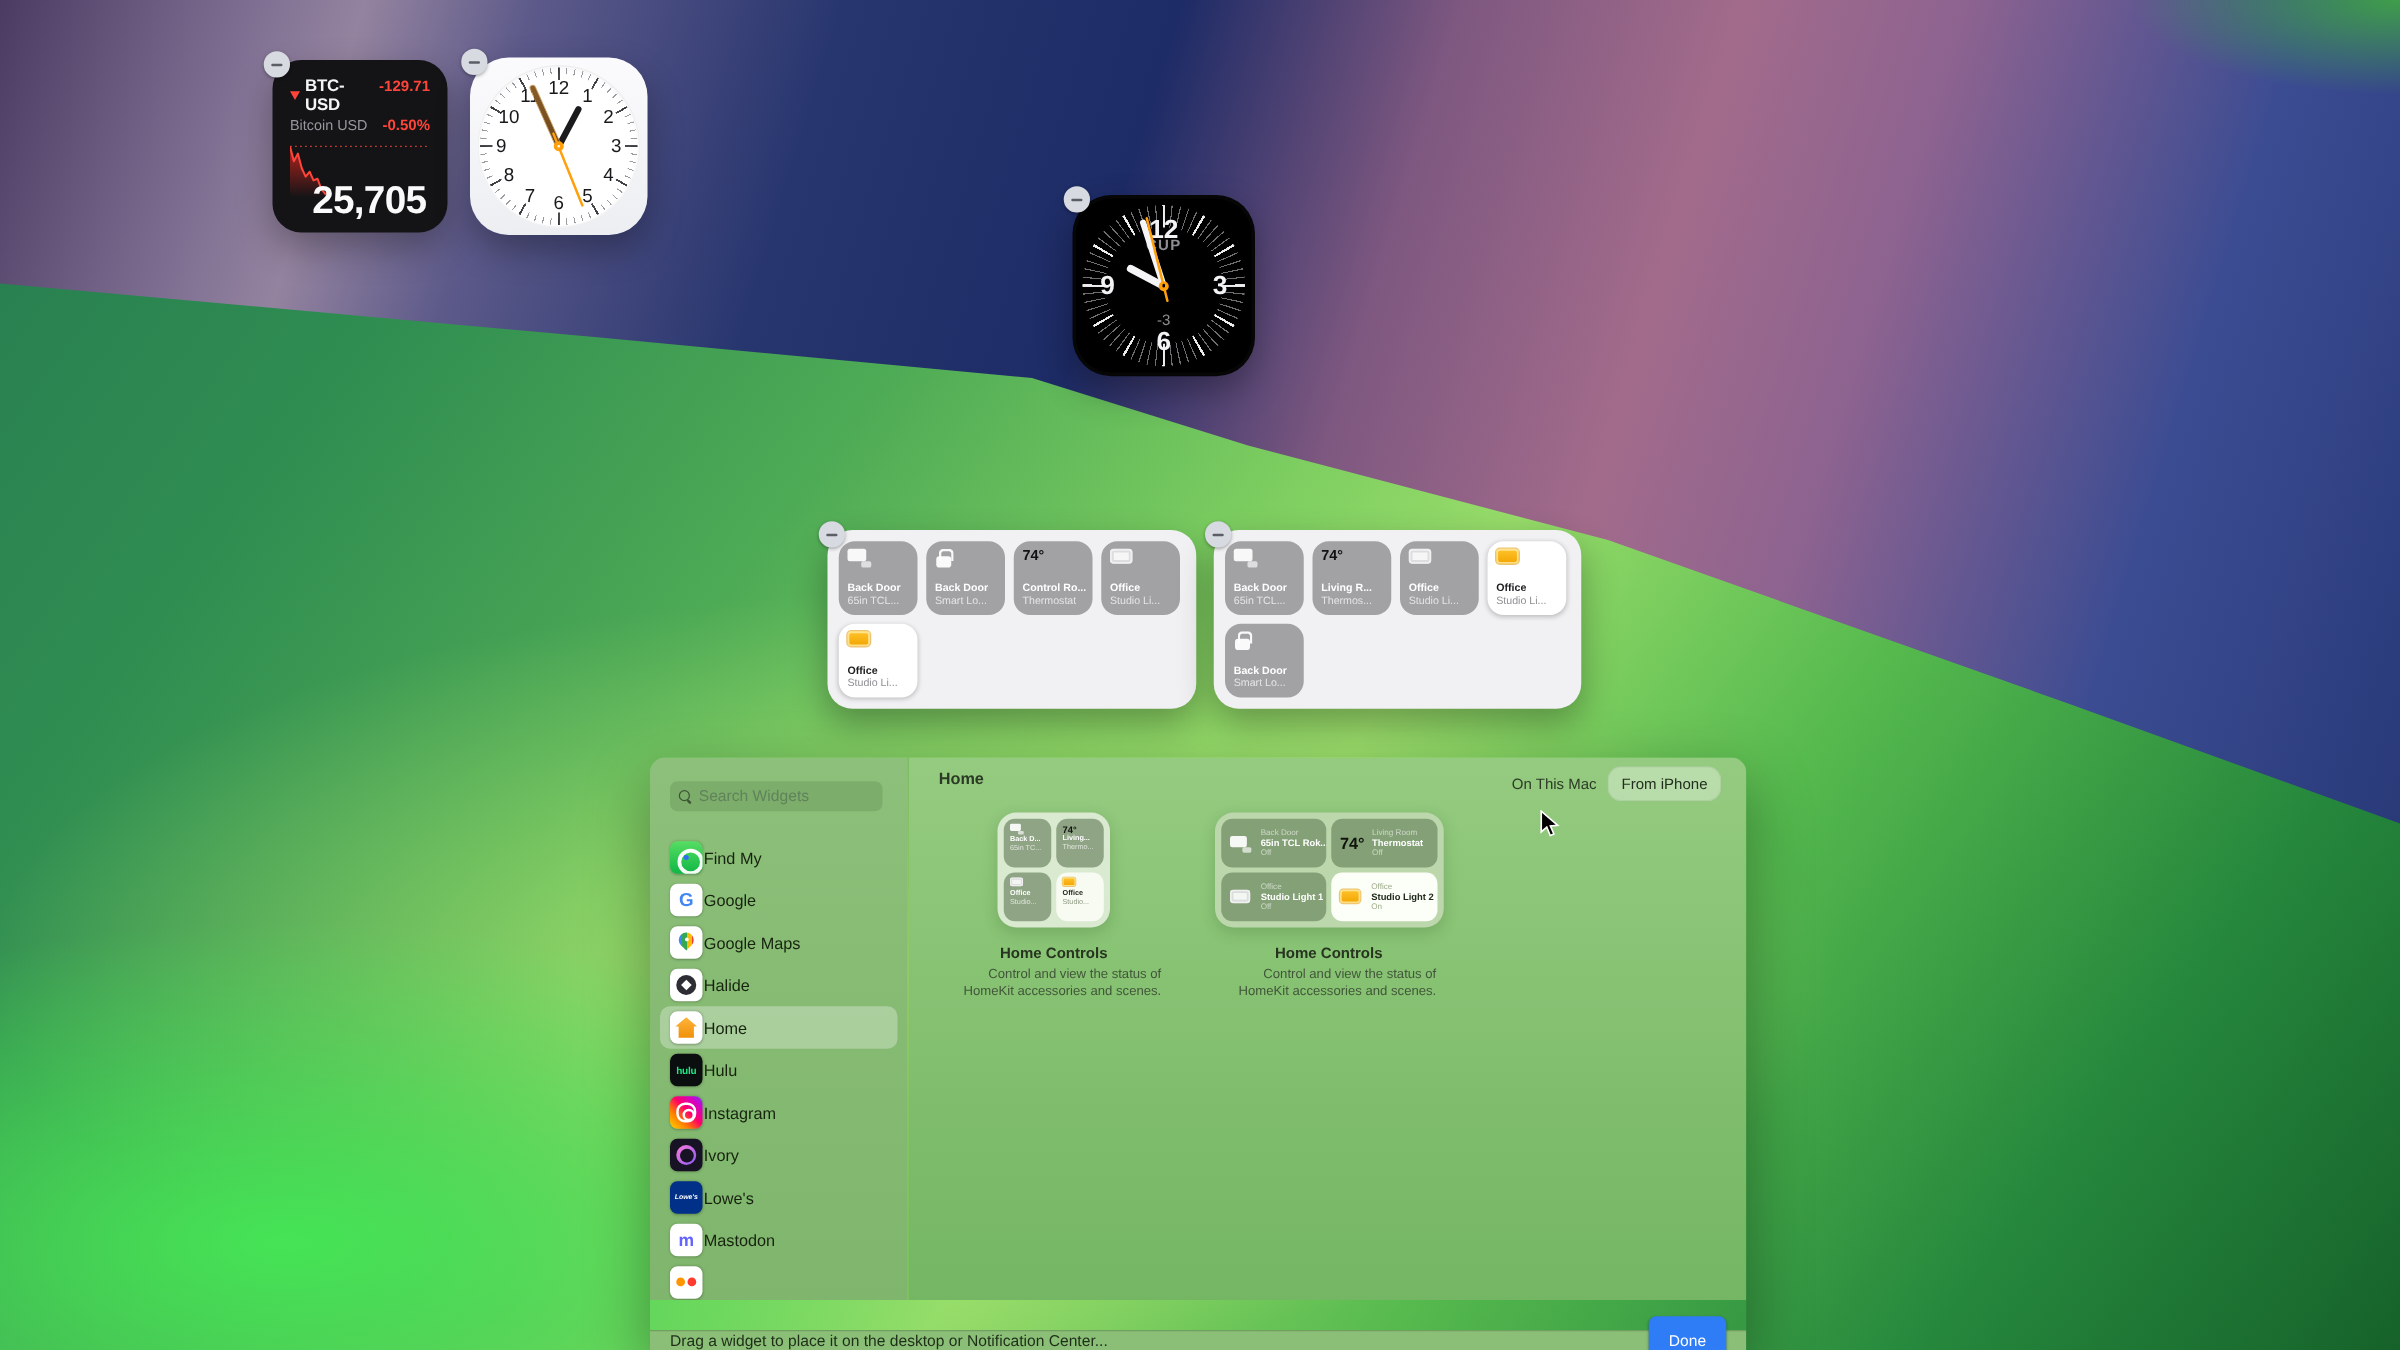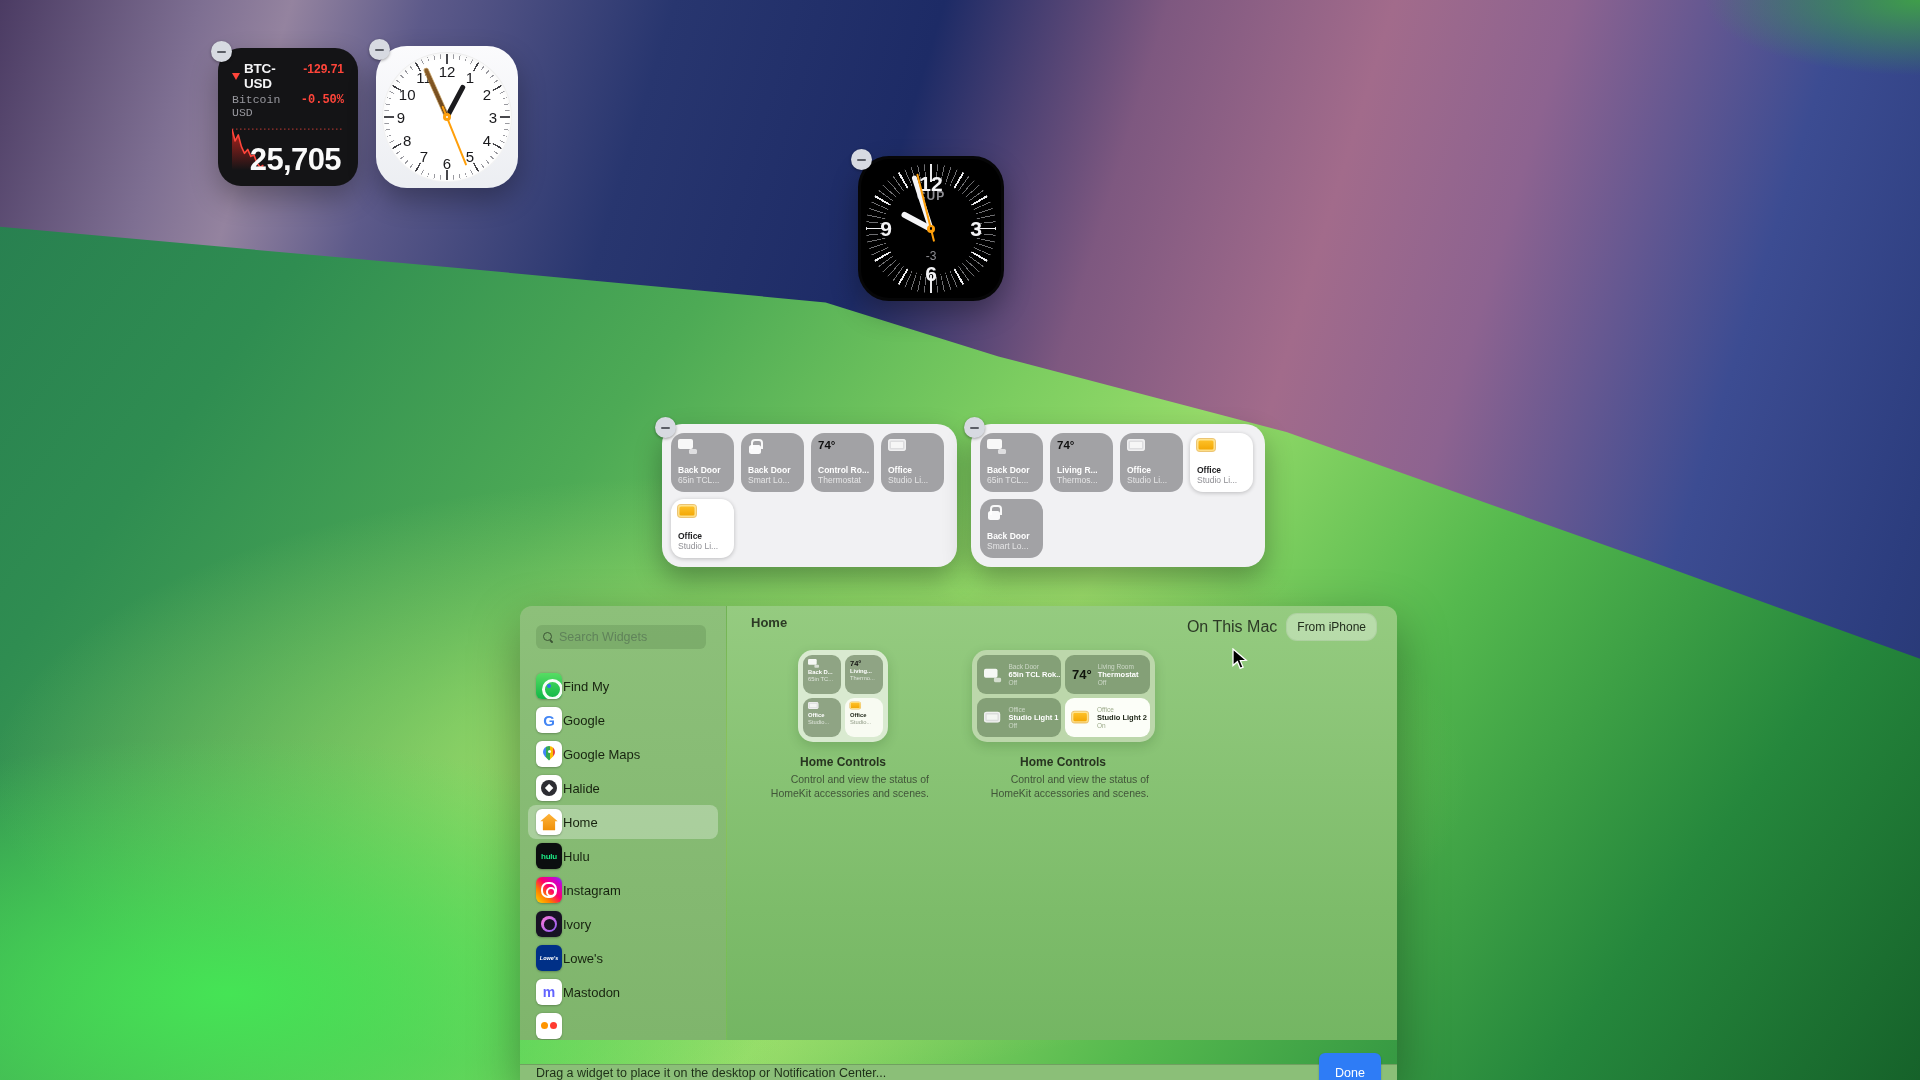--- a/index.html
+++ b/index.html
@@ -25,21 +25,21 @@
   .minus-badge { position:absolute; left:-7px; top:-7px; width:21px; height:21px; border-radius:50%;
     background:#d7dae1; box-shadow:0 1px 3px rgba(0,0,0,0.35); z-index:5; }
   .minus-badge::after { content:""; position:absolute; left:6px; top:9.6px; width:9px; height:2px; border-radius:1px; background:#5b5e66; }
 
   
   .stocks { left:218px; top:48px; width:140px; height:138px; border-radius:23px; background:#141416; padding:13px 14px 0 14px; }
   .stk-row { display:flex; align-items:baseline; }
   .stk-sym { color:#f4f4f6; font-size:13.5px; font-weight:700; letter-spacing:-0.2px; }
   .stk-tri { width:0; height:0; border-left:4.5px solid transparent; border-right:4.5px solid transparent; border-top:7px solid #ff453a; margin-right:4px; align-self:center; }
   .stk-chg { margin-left:auto; color:#ff453a; font-size:12px; font-weight:700; }
-  .stk-row2 { margin-top:2px;font-family:Liberation Mono, monospace; }
+  .stk-row2 { margin-top:2px; }
   .stk-name { color:#97979d; font-size:11.5px; }
   .stk-chart { position:relative; margin-top:9px; height:42px; }
   .stk-price { position:absolute; right:17px; bottom:8px; color:#fafafa; font-size:31px; font-weight:600; letter-spacing:-0.6px; }
 
   
   .clock { border-radius:31px; }
   .wclock { left:376px; top:46px; width:142px; height:142px; background:linear-gradient(180deg,#fbfbfd,#eceef2); }
   .wclock .face { position:absolute; inset:6px; border-radius:50%; background:#ffffff; box-shadow:inset 0 0 0 1px rgba(0,0,0,0.04), inset 0 2px 6px rgba(0,0,0,0.05); }
   .wclock .ticks-h { position:absolute; inset:8px; border-radius:50%;
     background:repeating-conic-gradient(from 359.25deg, rgba(40,40,45,0.85) 0 1.5deg, transparent 1.5deg 30deg); }
@@ -146,21 +146,21 @@
   .ic-lowes .glyph { font-size:5.5px; font-weight:700; font-style:italic; color:#fff; }
   .ic-mastodon { background:#fff; }
   .ic-mastodon .glyph { font-size:14px; font-weight:700; color:#6364ff; }
   .ic-partial { background:#fff; }
   .ic-partial::before { content:""; position:absolute; left:5px; top:9px; width:7px; height:7px; border-radius:50%; background:#ff9500; }
   .ic-partial::after { content:""; position:absolute; left:14px; top:9px; width:7px; height:7px; border-radius:50%; background:#ff3b30; }
 
   .main-header { position:relative; height:34px; }
   .main-title { position:absolute; left:24px; top:9px; font-size:13px; font-weight:700; color:#2c3a25; }
   .source-tabs { position:absolute; right:20px; top:7px; display:flex; align-items:center; gap:9px; }
-  .tab-plain { font-size:16px; color:#2c3a26; }
+  .tab-plain { font-size:12px; color:#2c3a26; }
   .tab-pill { font-size:12px; color:#222e1d; background:rgba(255,255,255,0.34); border:0.5px solid rgba(0,0,0,0.05); border-radius:11px; padding:6px 10px; }
 
   .preview { position:absolute; top:44px; width:200px; display:flex; flex-direction:column; align-items:center; }
   .preview-small { left:16px; } .preview-medium { left:236px; }
   .pv-title { margin-top:13px; font-size:12px; font-weight:700; color:#273420; }
   .pv-desc { margin-top:3px; width:172px; text-align:right; font-size:10.5px; line-height:1.35; color:#42563a; }
 
   .pvw-small { width:90px; height:92px; border-radius:15px; background:#d9ead0; box-shadow:0 4px 12px rgba(20,60,15,0.18);
     padding:5px; display:grid; grid-template-columns:1fr 1fr; grid-template-rows:1fr 1fr; gap:4px; }
   .stile { border-radius:9px; background:#8fa484; padding:4px 5px; display:flex; flex-direction:column; overflow:hidden; }

